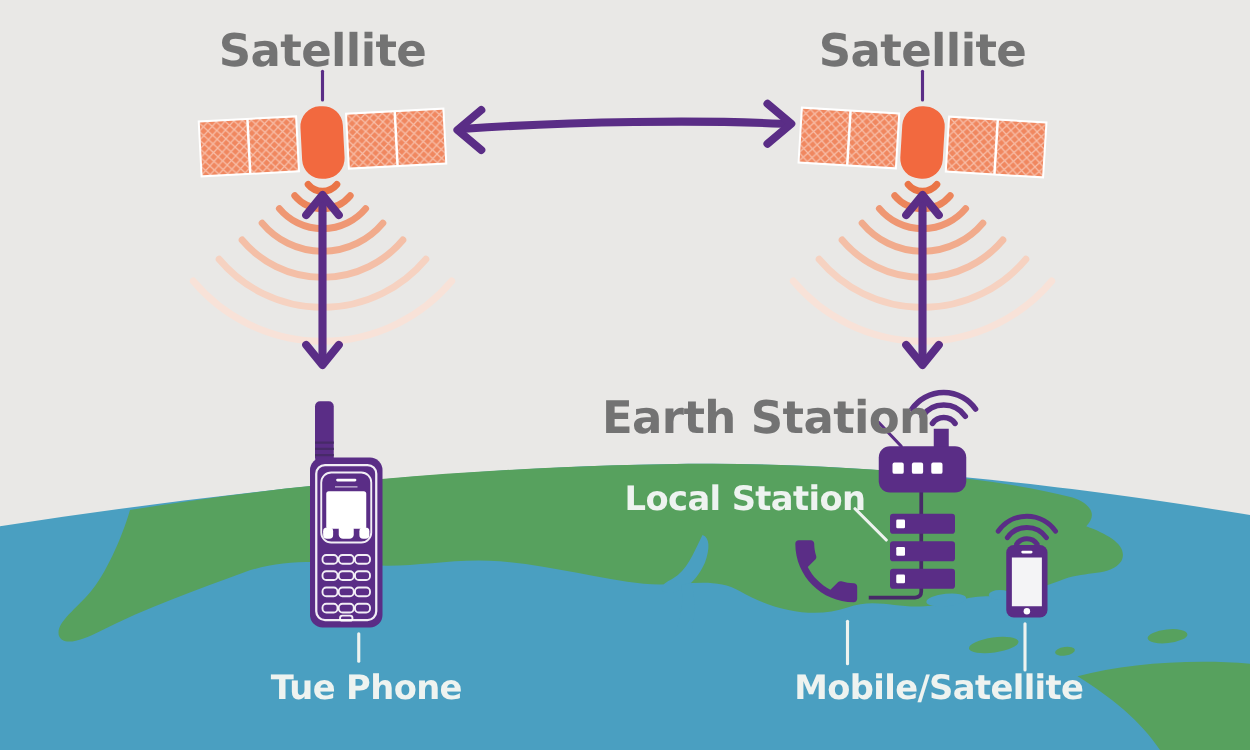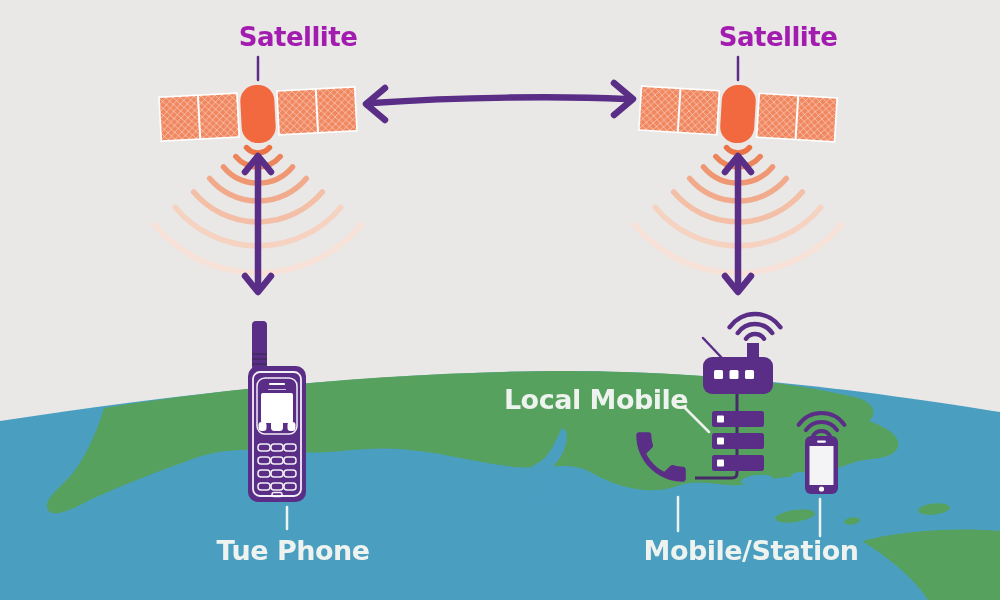--- a/index.html
+++ b/index.html
@@ -5,21 +5,21 @@
   html,body{margin:0;padding:0;background:#ccc;}
   .stage{
     position:relative;width:1000px;height:600px;overflow:hidden;
     background:#e9e8e6;font-family:"DejaVu Sans","Liberation Sans",sans-serif;
   }
   .stage svg{position:absolute;left:0;top:0;}
   .label{
     position:absolute;transform:translateX(-50%);white-space:nowrap;
     font-weight:700;letter-spacing:-0.5px;line-height:1;
   }
-  .label.purple{color:#a21caf;font-size:26px;margin-left:40px;}
+  .label.purple{color:#737373;font-size:36px;}
   .label.white{color:#eef3f0;font-size:27px;}
 </style>
 </head>
 <body>
 
 <div class="stage">
 
 <svg width="1000" height="600" viewBox="0 0 1000 600">
   <defs>
     <pattern id="hatch" width="7" height="7" patternUnits="userSpaceOnUse">
@@ -188,19 +188,20 @@
     <path d="M684,407 L709,432"></path>
     <path d="M678,497 L678,531"></path>
     <path d="M820,499 L820,536"></path>
   </g>
 </svg>
 
   <div class="label purple" style="left:258px;top:24px;">Satellite</div>
 
   <div class="label purple" style="left:738px;top:24px;">Satellite</div>
 
-
-  <div class="label white" style="left:596px;top:386px;">Local Mobile</div>
+  <div class="label purple" style="left:613px;top:317px;">Earth Station</div>
+
+  <div class="label white" style="left:596px;top:386px;">Local Station</div>
 
   <div class="label white" style="left:293px;top:537px;">Tue Phone</div>
 
-  <div class="label white" style="left:751px;top:537px;">Mobile/Station</div>
+  <div class="label white" style="left:751px;top:537px;">Mobile/Satellite</div>
 </div>
 
 </body></html>

